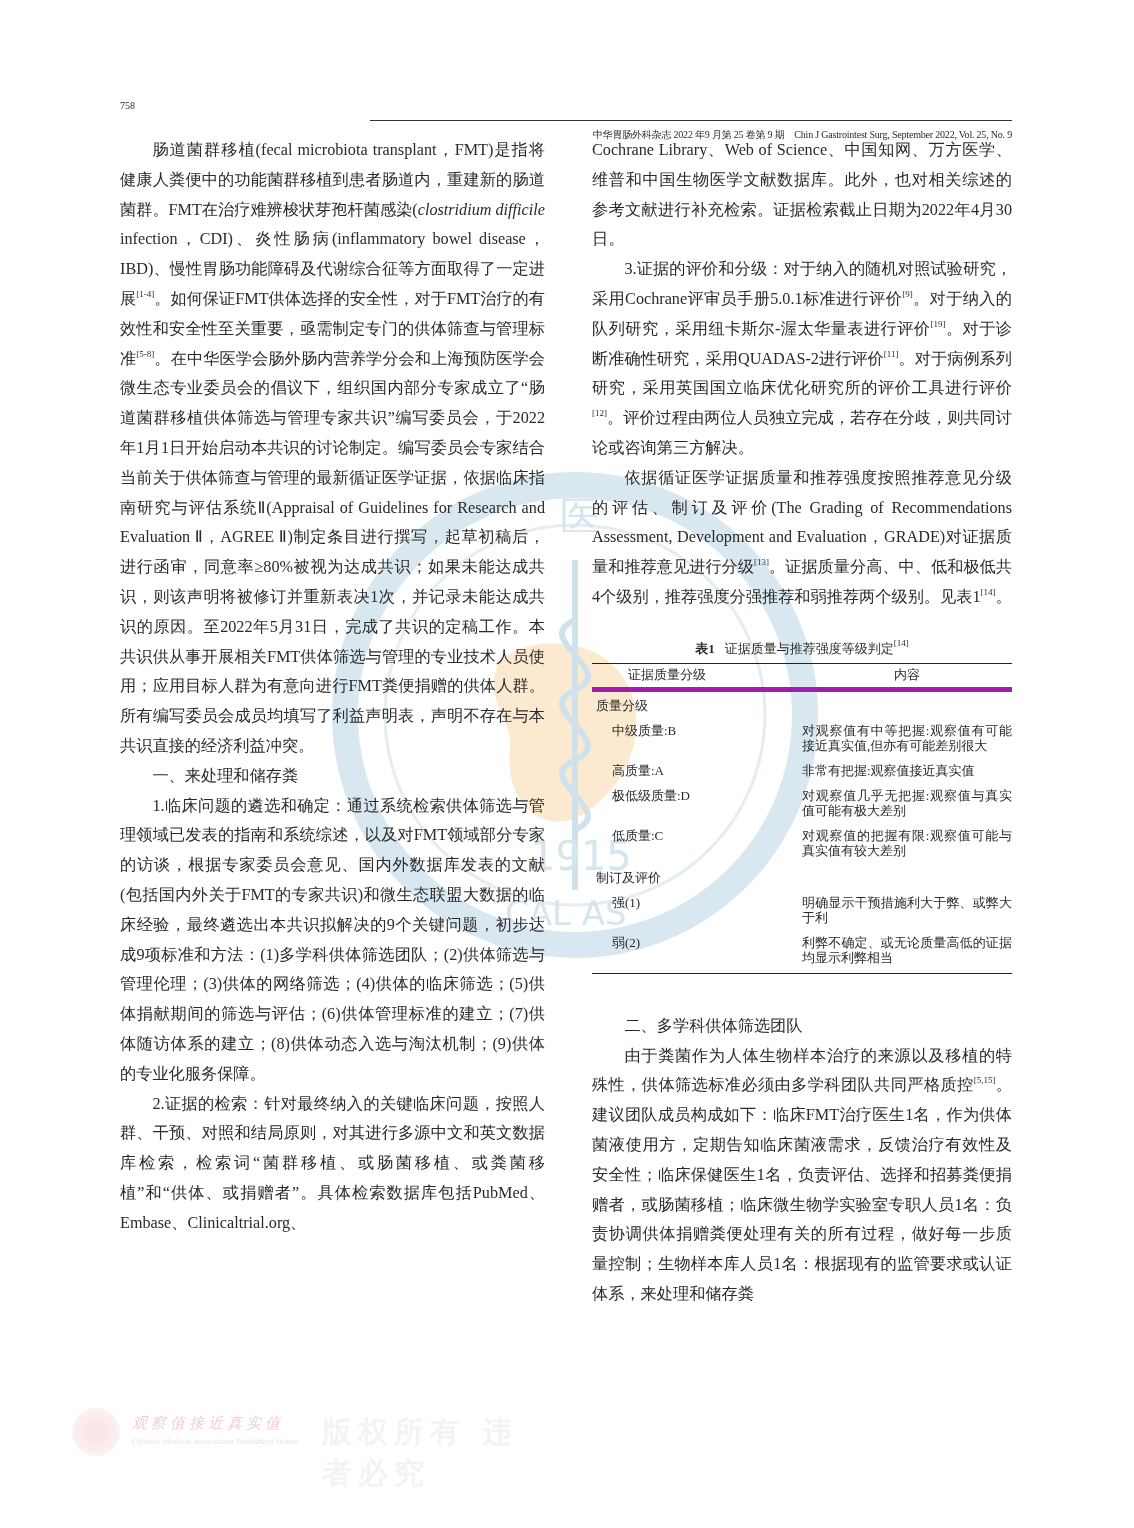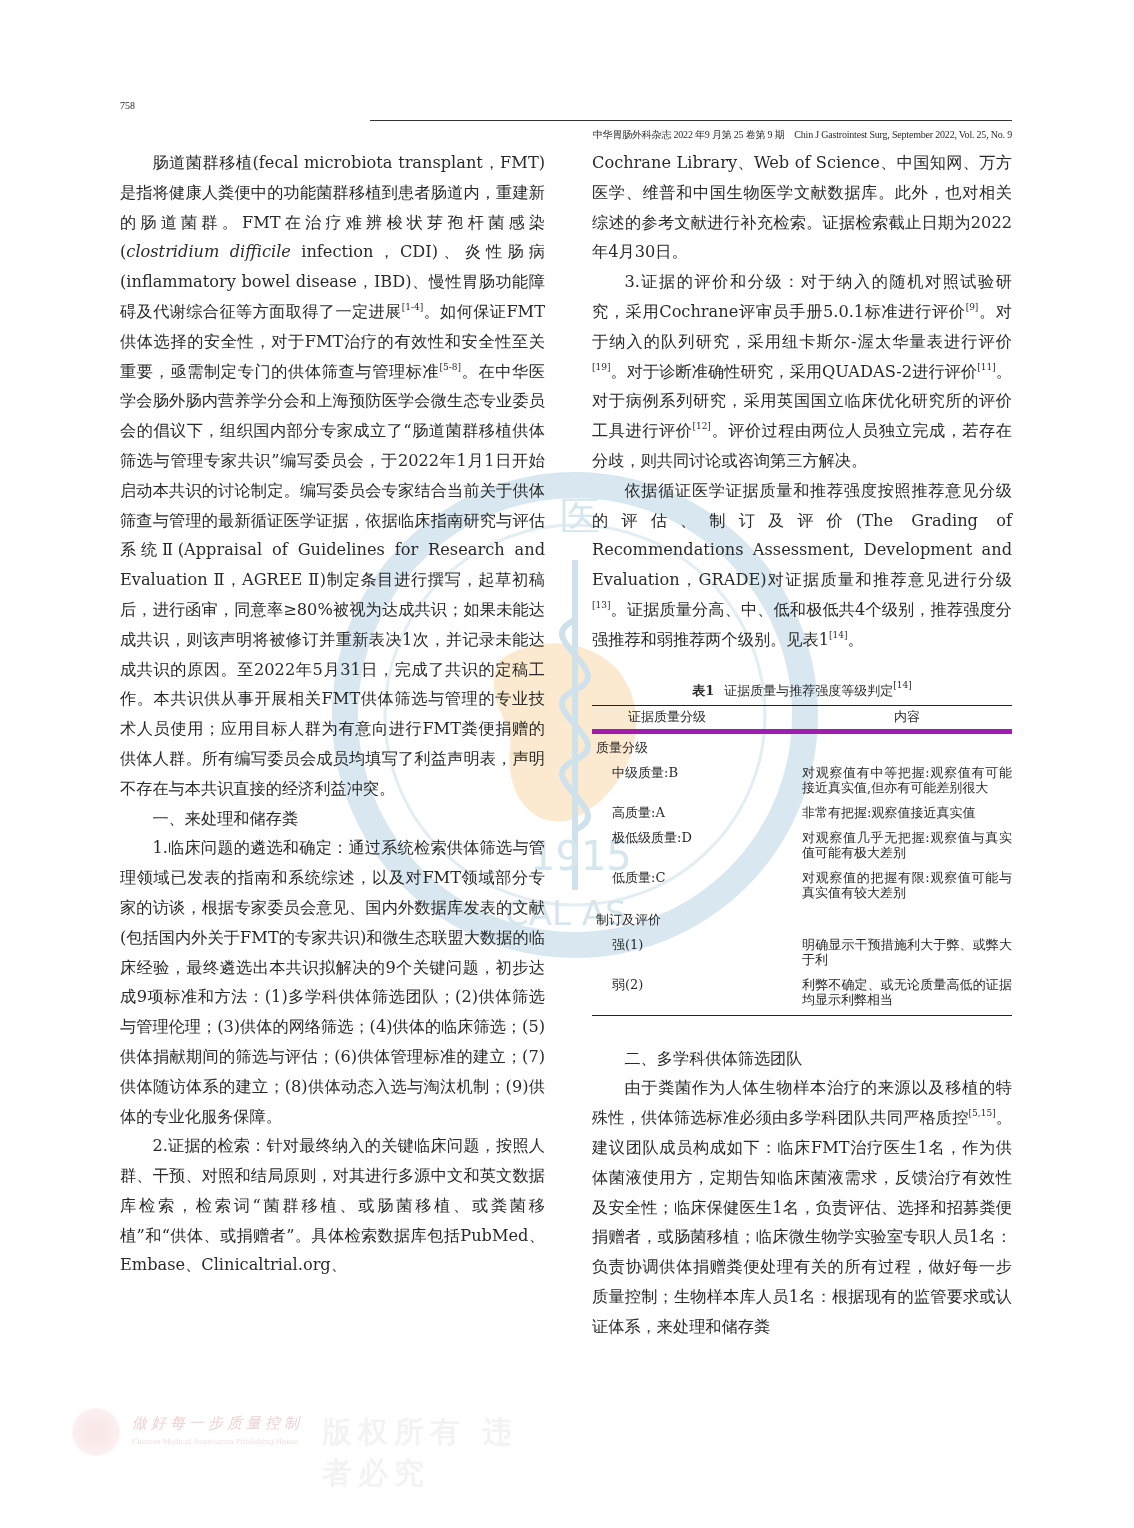--- a/index.html
+++ b/index.html
@@ -3,28 +3,28 @@
 <meta charset="utf-8">
 <style>
   html, body { margin: 0; padding: 0; background: #ffffff; }
   body { width: 1134px; height: 1528px; position: relative; overflow: hidden;
          font-family: "DejaVu Serif", "Liberation Serif", serif; color: #2a2a2a; }
   .watermark { position: absolute; left: 330px; top: 470px; width: 490px; height: 490px; pointer-events: none; }
   .header { position: absolute; left: 120px; top: 98px; width: 892px; height: 24px; font-family: "Liberation Serif", serif; font-size: 10px; }
   .page-num { position: absolute; left: 0; top: 2px; }
   .journal { position: absolute; right: 0; top: 2px; white-space: nowrap; letter-spacing: -0.2px; margin-top: 28px; }
   .header-rule { position: absolute; left: 370px; top: 120px; width: 642px; height: 1px; background: #333; }
-  .col { position: absolute; top: 148px; width: 425px; font-size: 16.2px; line-height: 29.8px; text-align: justify; }
+  .col { position: absolute; top: 136px; width: 425px; font-size: 16.2px; line-height: 29.8px; text-align: justify; font-family: Liberation Serif, serif; }
   .col.left { left: 120px; }
   .col.right { left: 592px; width: 420px; }
   .col p { margin: 0; }
   .indent { text-indent: 2em; }
   sup { font-size: 9px; line-height: 0; vertical-align: 7px; }
   .heading { text-indent: 2em; }
-  .table-block { margin-top: 26px; margin-bottom: 28px; }
+  .table-block { margin-top: 26px; margin-bottom: 38px; }
   .table-caption { text-align: center; font-size: 13px; line-height: 20px; margin-bottom: 4px; }
   .table-caption b { margin-right: 10px; }
   table.grade { width: 100%; border-collapse: collapse; font-size: 13px; line-height: 15px; }
   table.grade thead th { font-weight: normal; padding: 3px 0 5px; border-top: 1.6px solid #222; border-bottom: 5px solid #a21caf; }
   table.grade thead th.c1 { width: 50%; text-align: center; padding-right: 60px; }
   table.grade thead th.c2 { text-align: center; }
   table.grade td { vertical-align: top; padding: 4px 0 6px; }
   table.grade td.group { padding-left: 4px; padding-top: 6px; }
   table.grade td.sub { padding-left: 20px; }
   table.grade td.content { padding-left: 0; }
@@ -112,16 +112,16 @@
       </tbody>
     </table>
   </div>
 
   <p class="heading">二、多学科供体筛选团队</p>
   <p class="indent"><span>由于粪菌作为人体生物样本治疗的来源以及移植的特殊性，供体筛选标准必须由多学科团队共同严格质控</span><sup>[5,15]</sup><span>。建议团队成员构成如下：临床FMT治疗医生1名，作为供体菌液使用方，定期告知临床菌液需求，反馈治疗有效性及安全性；临床保健医生1名，负责评估、选择和招募粪便捐赠者，或肠菌移植；临床微生物学实验室专职人员1名：负责协调供体捐赠粪便处理有关的所有过程，做好每一步质量控制；生物样本库人员1名：根据现有的监管要求或认证体系，来处理和储存粪</span></p>
 </div>
 
 <div class="footer-logo">
   <div class="flower"></div>
-  <div class="publisher">做好每一步质量控制</div>
+  <div class="publisher">观察值接近真实值</div>
   <div class="publisher-en">Chinese Medical Association Publishing House</div>
   <div class="rights">版权所有 违者必究</div>
 </div>
 
 </body></html>

